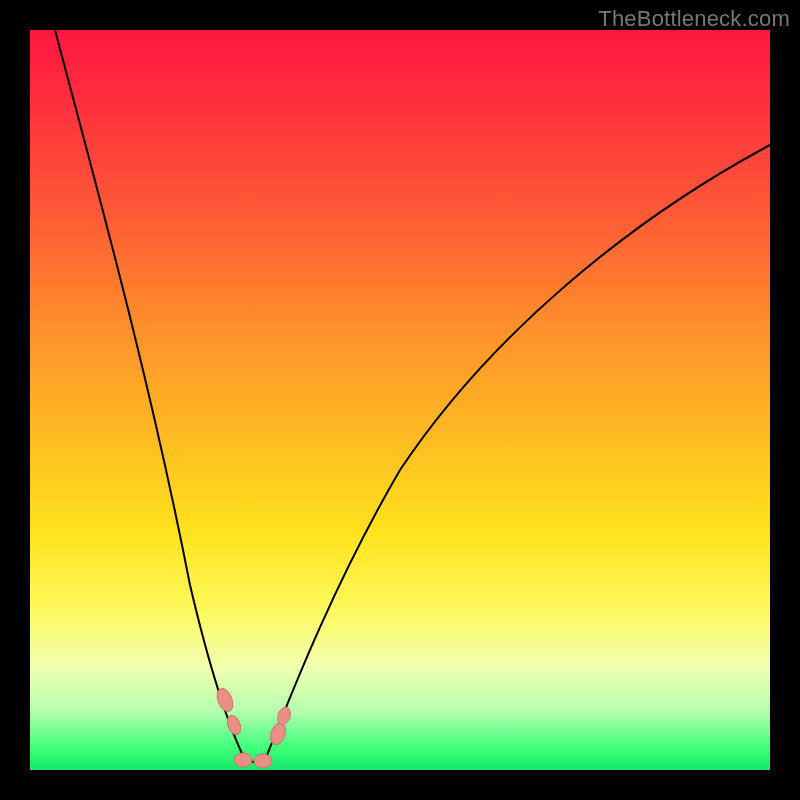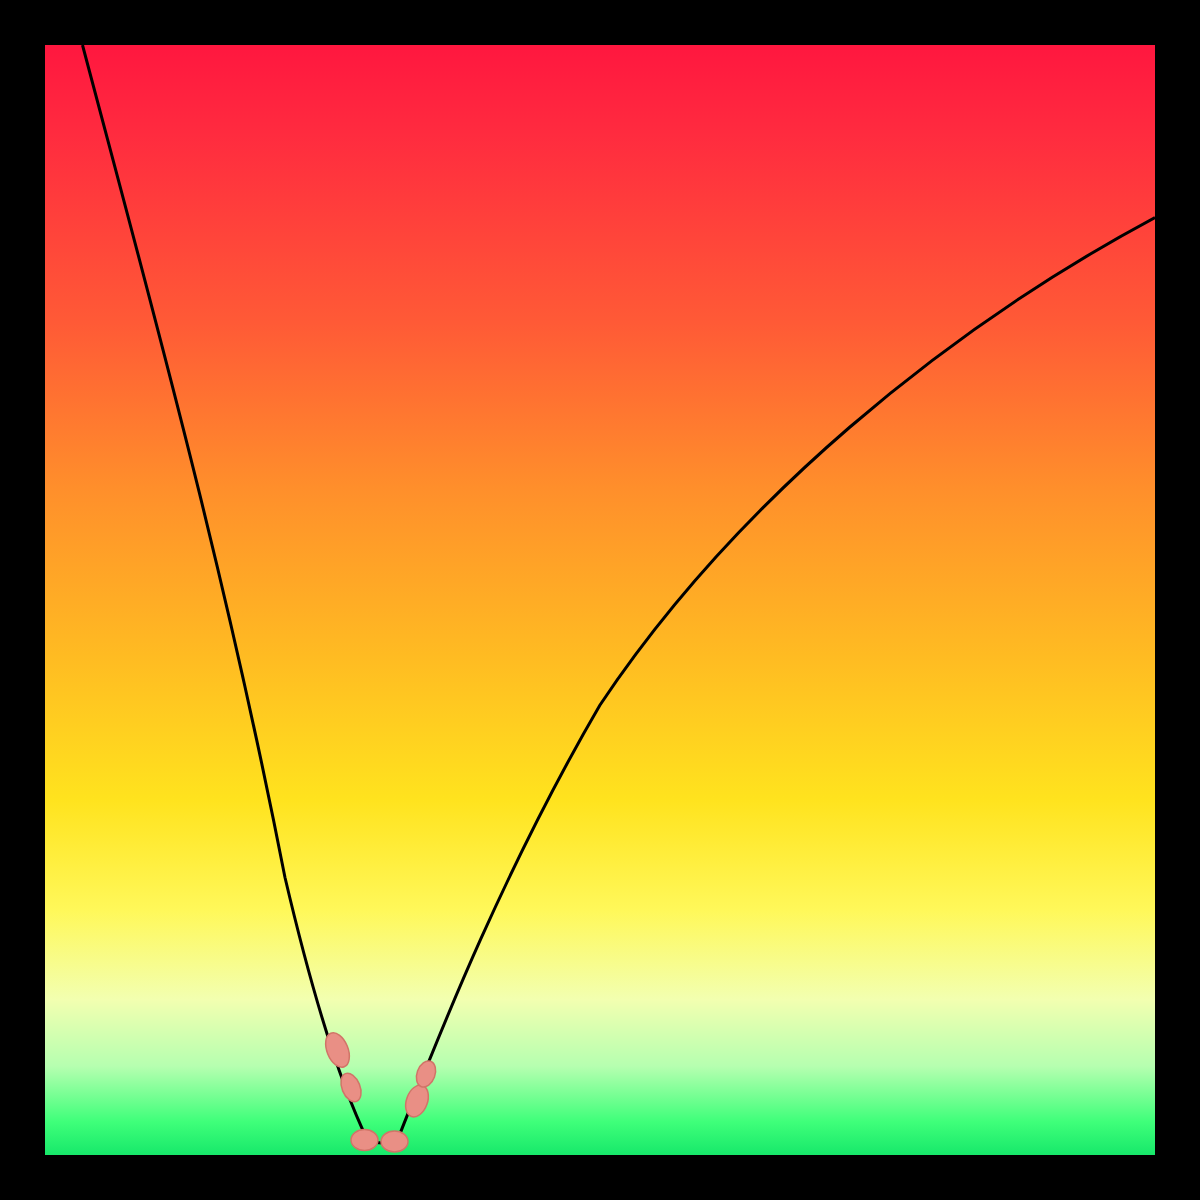--- a/index.html
+++ b/index.html
@@ -66,20 +66,21 @@
     fill: #e98f85;
     stroke: #d17468;
     stroke-width: 1;
   }
 </style>
 </head>
 <body>
 
 <div class="frame">
 
+  <div class="watermark">TheBottleneck.com</div>
 
   <div class="plot">
 
     <svg class="curve-layer" viewBox="0 0 740 740" preserveAspectRatio="none">
 
       <path class="curve" d="M 25 0
                C 70 170, 120 350, 160 555
                C 180 640, 198 695, 215 730"></path>
 
       <path class="curve" d="M 215 730

